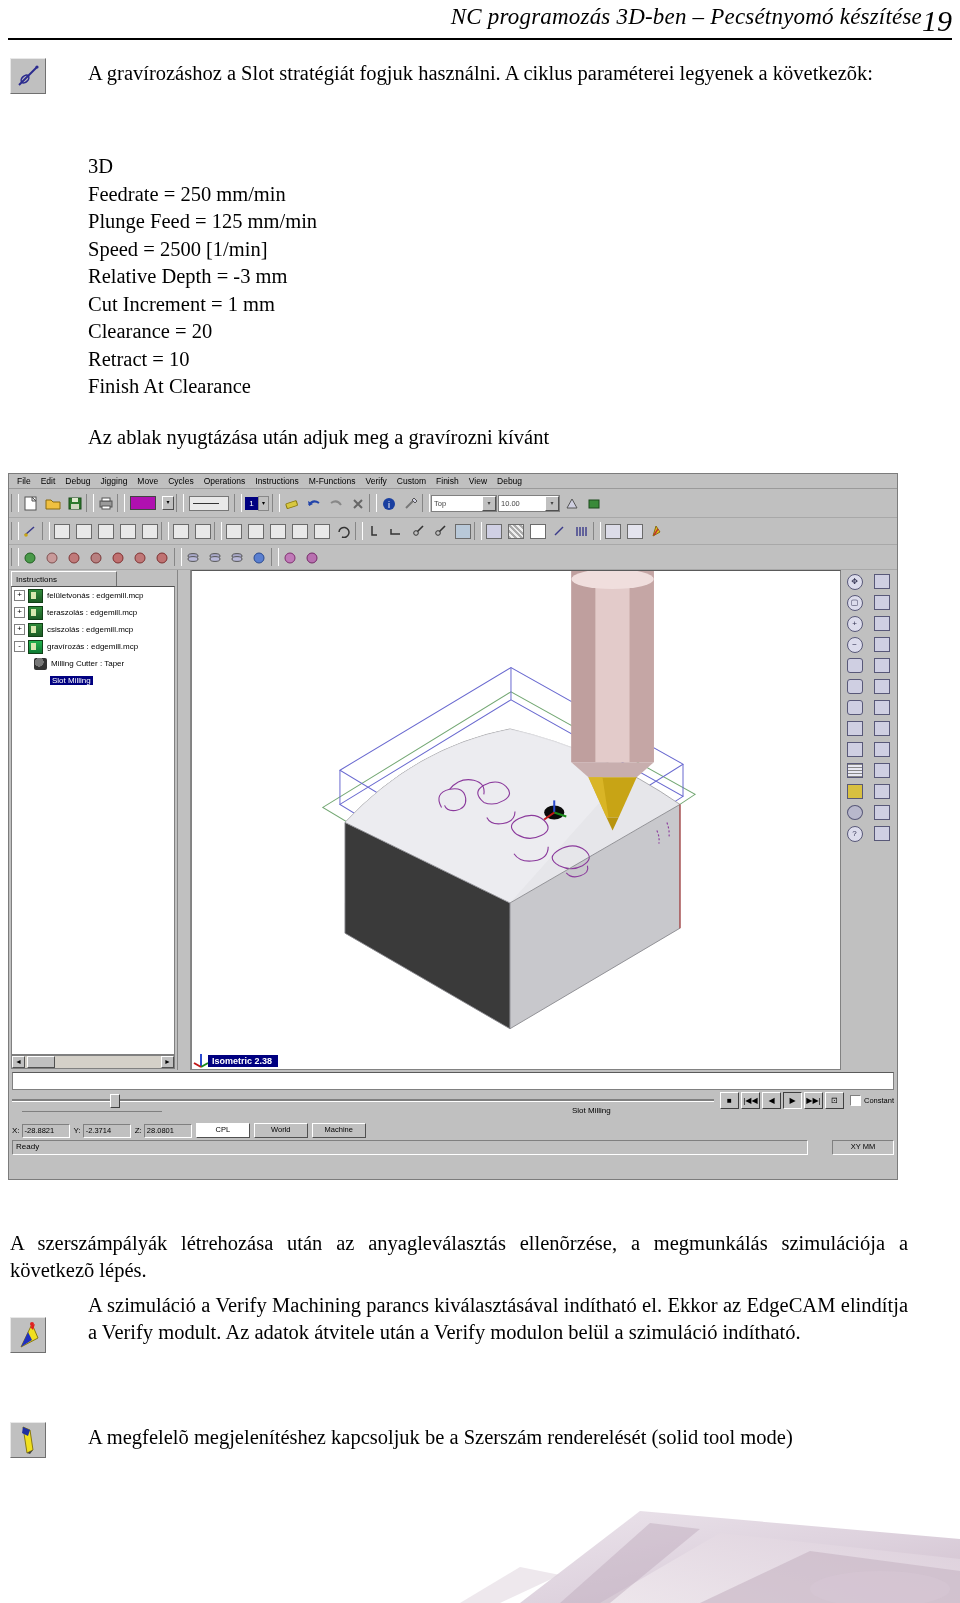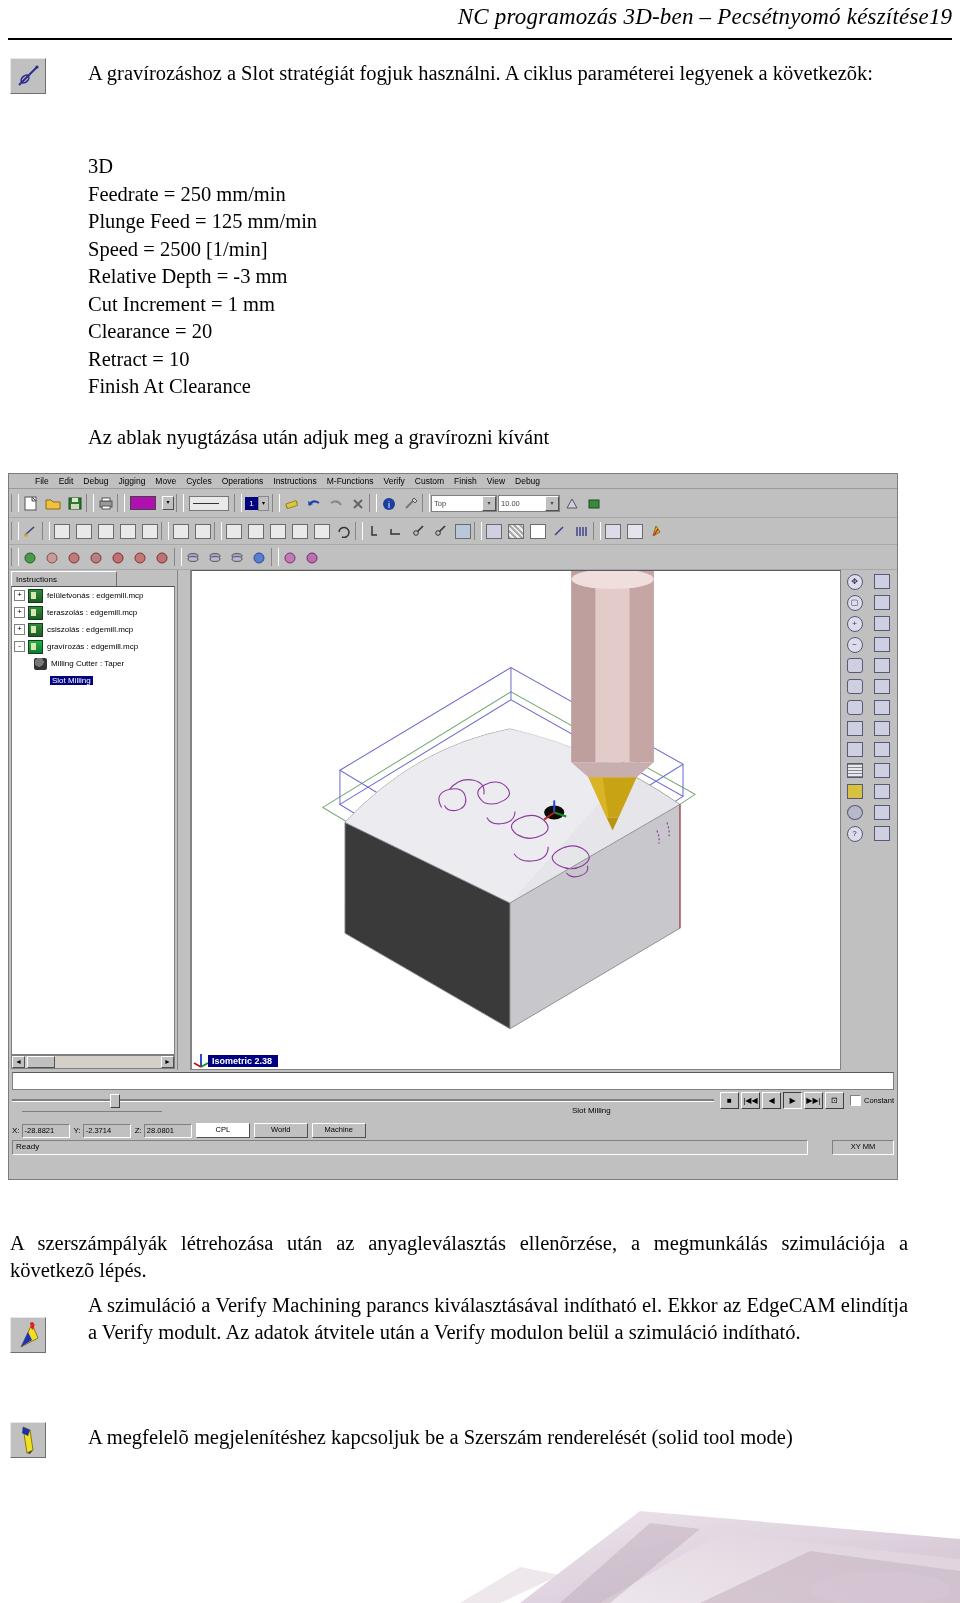--- a/index.html
+++ b/index.html
@@ -28,21 +28,21 @@
   .page-header .hdr-title {
     font-family: "Liberation Serif", serif;
     font-style: italic;
     font-size: 23px;
     letter-spacing: .2px;
     white-space: nowrap;
   }
   .page-header .hdr-page {
     font-family: "Liberation Serif", serif;
     font-style: italic;
-    font-size: 23px;
+    font-size: 30px;
   }
   .header-rule {
     position: absolute;
     left: 8px; right: 8px;
     top: 38px;
     height: 2px;
     background: #000;
   }
 
   
@@ -119,21 +119,21 @@
     text-align: center;
     line-height: 10px;
   }
   .menubar {
     height: 14px;
     background: #c0c0c0;
     display: flex;
     align-items: center;
     font-size: 8.5px;
     color: #000;
-    padding-left: 21px;
+    padding-left: 3px;
     border-bottom: 1px solid #9a9a9a;
   }
   .menubar span { padding: 0 5px; white-space: nowrap; }
 
   .toolbar-row {
     background: #c0c0c0;
     display: flex;
     align-items: center;
     padding: 2px 2px;
     gap: 1px;

